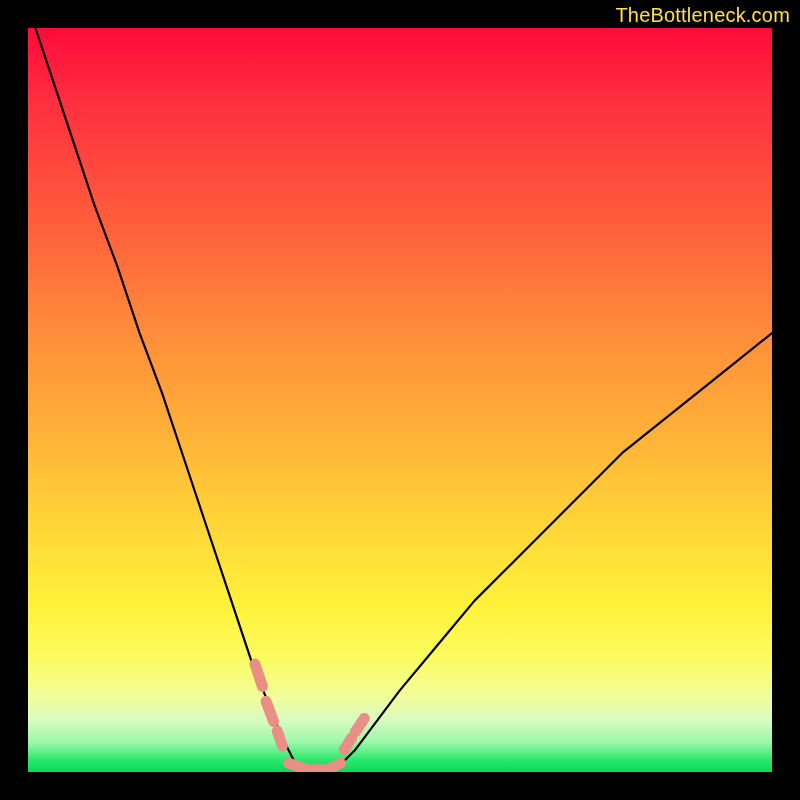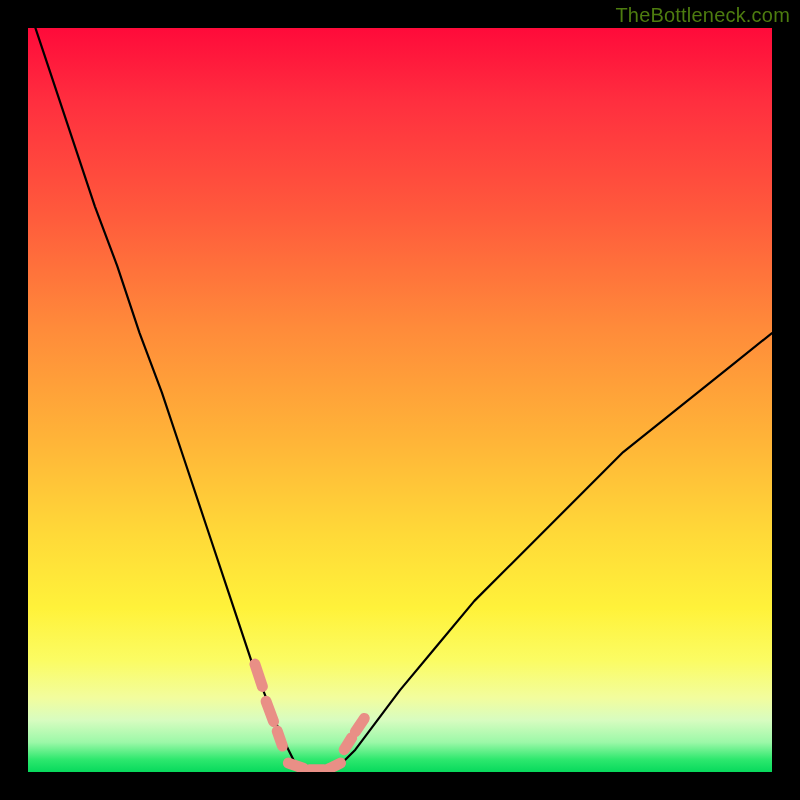--- a/index.html
+++ b/index.html
@@ -47,21 +47,21 @@
       #d8fcc0 93%,
       #9cf8a8 96%,
       #2ee86e 98.3%,
       #07d95c 100%
     );
   }
   .watermark {
     position: absolute;
     top: 4px;
     right: 10px;
-    color: #4d7c0f;
+    color: #fde047;
     font-size: 20px;
     font-weight: 500;
     font-family: Arial, Helvetica, sans-serif;
     letter-spacing: 0.2px;
   }
   svg.curve {
     position: absolute;
     left: 0;
     top: 0;
     width: 744px;

